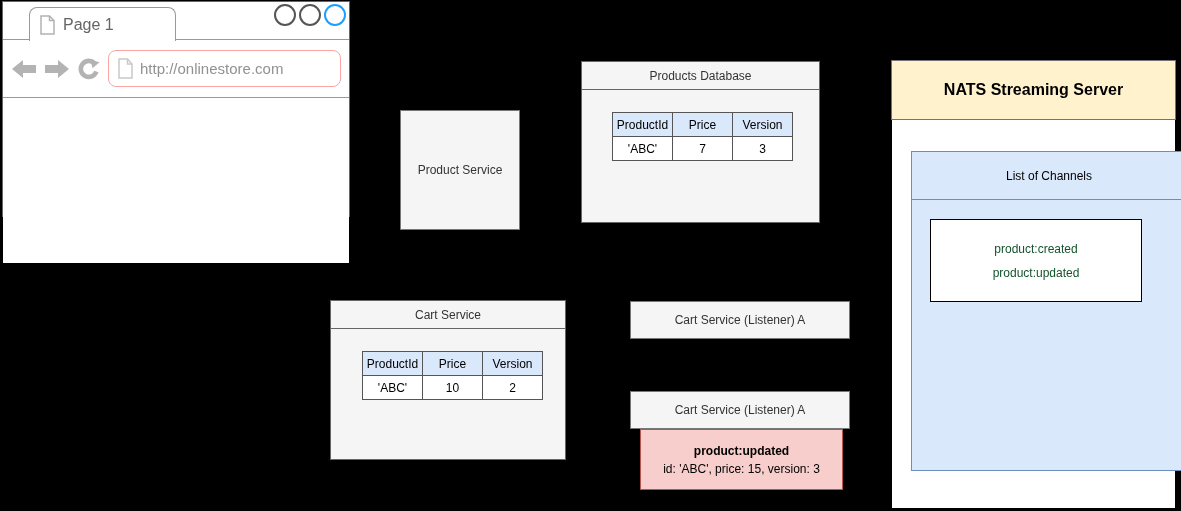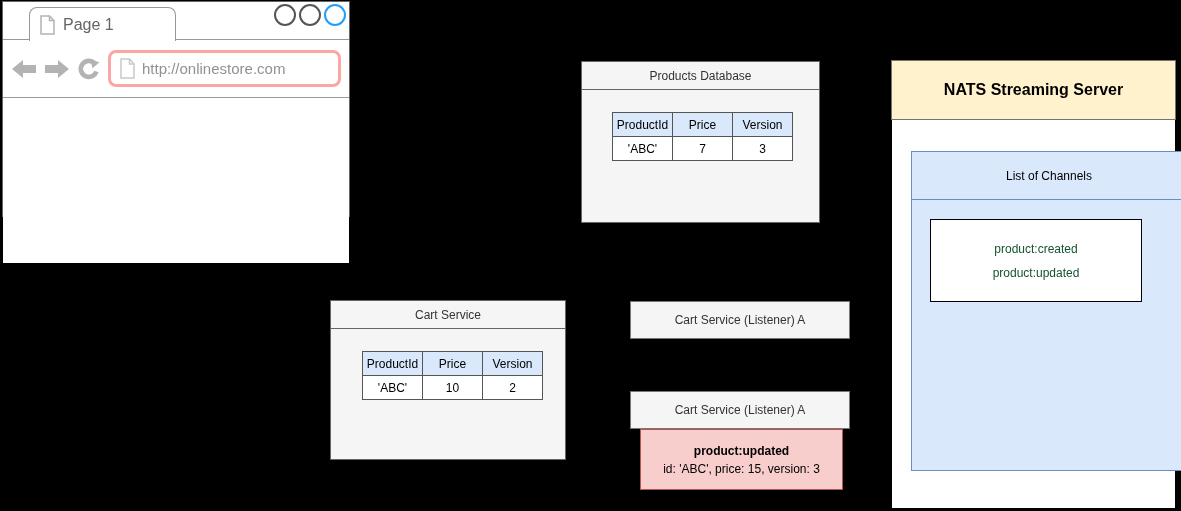--- a/index.html
+++ b/index.html
@@ -12,21 +12,21 @@
   .browser{position:absolute;left:2px;top:1px;width:348px;height:216px;background:#fff;border:1px solid #666;}
   .browser-tabrow{position:relative;height:38px;border-bottom:1px solid #999;}
   .tab{position:absolute;left:26px;top:5px;width:147px;height:34px;background:#fff;
        border:1px solid #999;border-bottom:none;border-radius:8px 8px 0 0;
        display:flex;align-items:center;gap:8px;padding:0 10px;z-index:2;}
   .tab-label{font-size:16px;color:#666;}
   .winctl{position:absolute;top:2px;width:22px;height:22px;border-radius:50%;border:2px solid #555;background:transparent;}
   .winctl.blue{border-color:#1e9fff;}
   .toolbar{height:58px;border-bottom:1px solid #999;display:flex;align-items:center;padding:0 8px;gap:7px;}
   .navicon{flex:0 0 auto;display:block;}
-  .urlbar{height:37px;width:240px;border:3px solid #fca5a5;border-radius:8px;
+  .urlbar{height:37px;width:240px;border:1px solid #fca5a5;border-radius:8px;
           display:flex;align-items:center;gap:7px;padding:0 9px;background:#fff;}
   .url-text{font-size:15px;color:#919191;white-space:nowrap;overflow:hidden;}
   .browser-content{height:165px;background:#fff;}
   
   .graybox{position:absolute;background:#f5f5f5;border:1px solid #777;
            display:flex;align-items:center;justify-content:center;
            font-size:12px;color:#333;text-align:center;}
   
   .panel{position:absolute;background:#f5f5f5;border:1px solid #666;}
   .panel-title{height:28px;border-bottom:1px solid #666;display:flex;align-items:center;justify-content:center;
@@ -85,20 +85,23 @@
         <svg class="navicon" width="15" height="21" viewBox="0 0 15 21">
           <path d="M1 1 h8.5 L14 6 V20 H1 Z" fill="#fff" stroke="#c9c9c9" stroke-width="1.5"></path>
           <path d="M9.5 1 V6 H14" fill="none" stroke="#c9c9c9" stroke-width="1.5"></path>
         </svg>
         <span class="url-text">http://onlinestore.com</span>
       </div>
     </div>
     <div class="browser-content"></div>
   </div>
 
+  <div class="graybox" style="left:400px;top:110px;width:120px;height:120px;">
+    <span>Product Service</span>
+  </div>
 
   <div class="panel" style="left:581px;top:61px;width:239px;height:162px;">
     <div class="panel-title">Products Database</div>
     <table class="db" style="left:30px;top:50px;">
       <tbody>
           <tr class="hdr">
         <td>ProductId</td>
         <td>Price</td>
         <td>Version</td>
       </tr>

